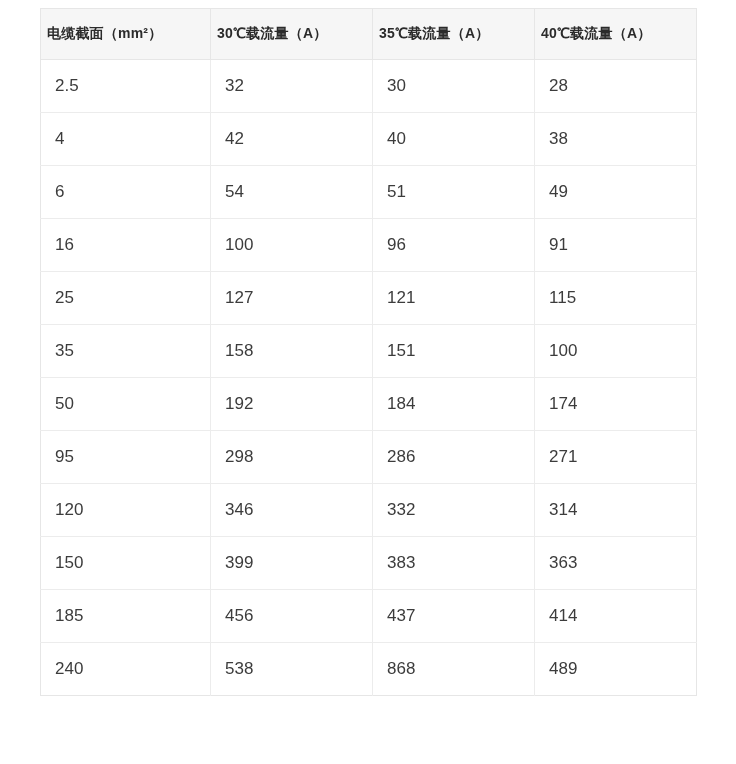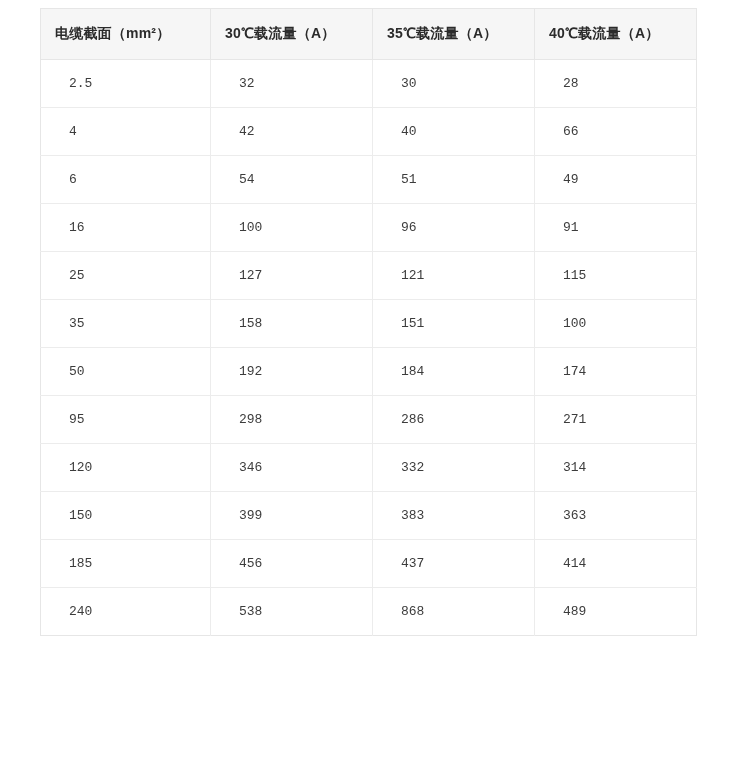--- a/index.html
+++ b/index.html
@@ -32,37 +32,36 @@
   table.data-table col.c1 { width: 162px; }
   table.data-table col.c2 { width: 162px; }
   table.data-table col.c3 { width: 162px; }
 
   table.data-table thead th {
     background: #f6f6f6;
     font-size: 14px;
     font-weight: bold;
     color: #2b2b2b;
     text-align: left;
-    padding: 16px 14px;
+    padding: 16px 6px;
     border-right: 1px solid #e6e6e6;
     border-bottom: 1px solid #e6e6e6;
     white-space: nowrap;
     letter-spacing: 0.2px;
   }
   table.data-table thead th:last-child { border-right: none; }
 
   table.data-table tbody td {
-    font-size: 13px;
+    font-size: 17px;
     color: #3c3c3c;
     text-align: left;
-    padding: 16px 28px;
+    padding: 16px 14px;
     border-right: 1px solid #ececec;
     border-bottom: 1px solid #ececec;
     white-space: nowrap;
-    font-family: Liberation Mono, monospace;
   }
   table.data-table tbody td:last-child { border-right: none; }
   table.data-table tbody tr:last-child td { border-bottom: none; }
 </style>
 </head>
 <body>
 
 <div class="page">
   <table class="data-table">
     <colgroup>
@@ -83,21 +82,21 @@
       <tr>
         <td>2.5</td>
         <td>32</td>
         <td>30</td>
         <td>28</td>
       </tr>
       <tr>
         <td>4</td>
         <td>42</td>
         <td>40</td>
-        <td>66</td>
+        <td>38</td>
       </tr>
       <tr>
         <td>6</td>
         <td>54</td>
         <td>51</td>
         <td>49</td>
       </tr>
       <tr>
         <td>16</td>
         <td>100</td>

